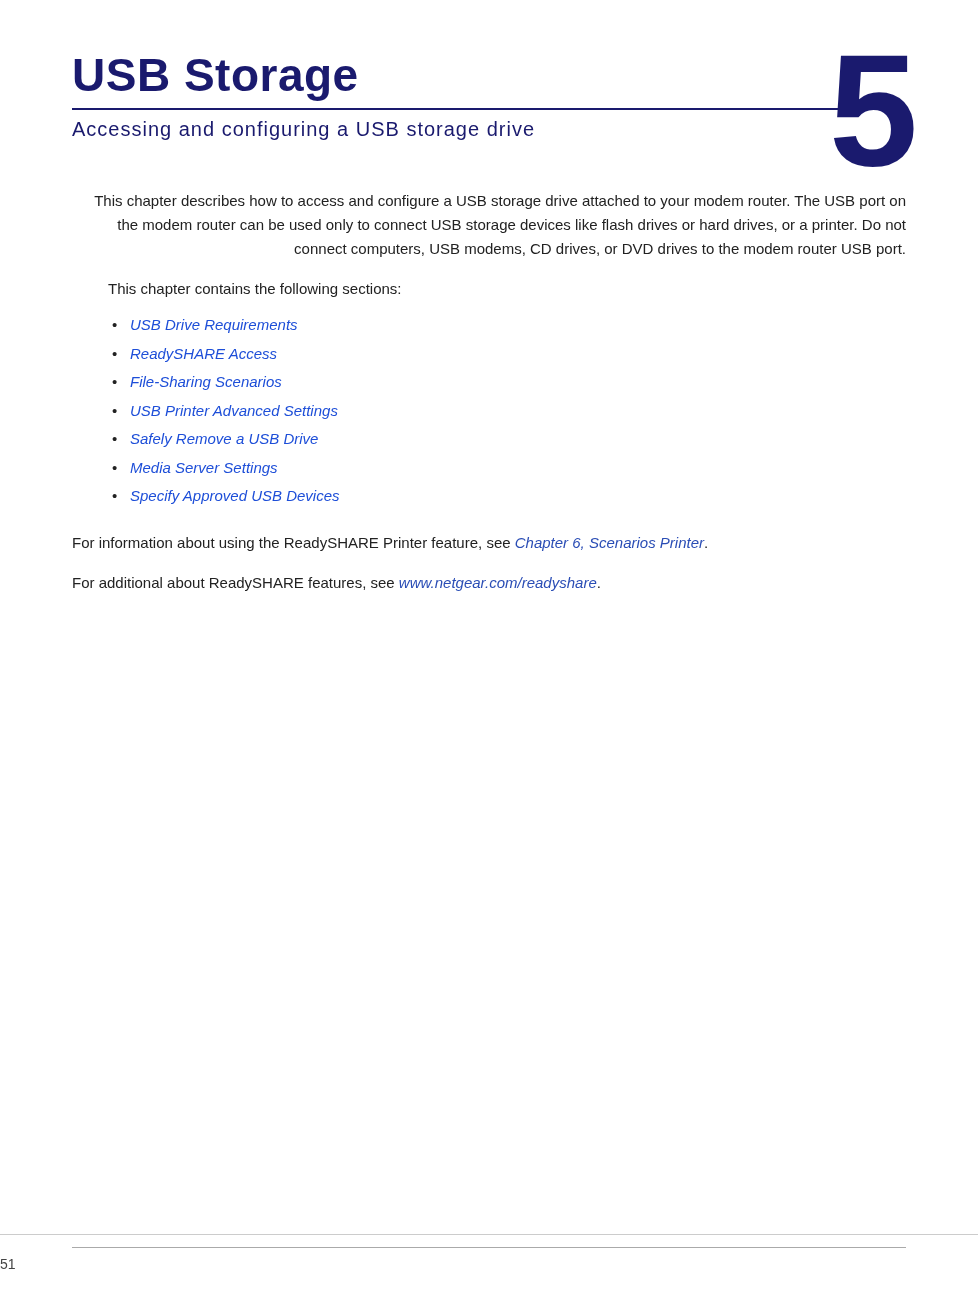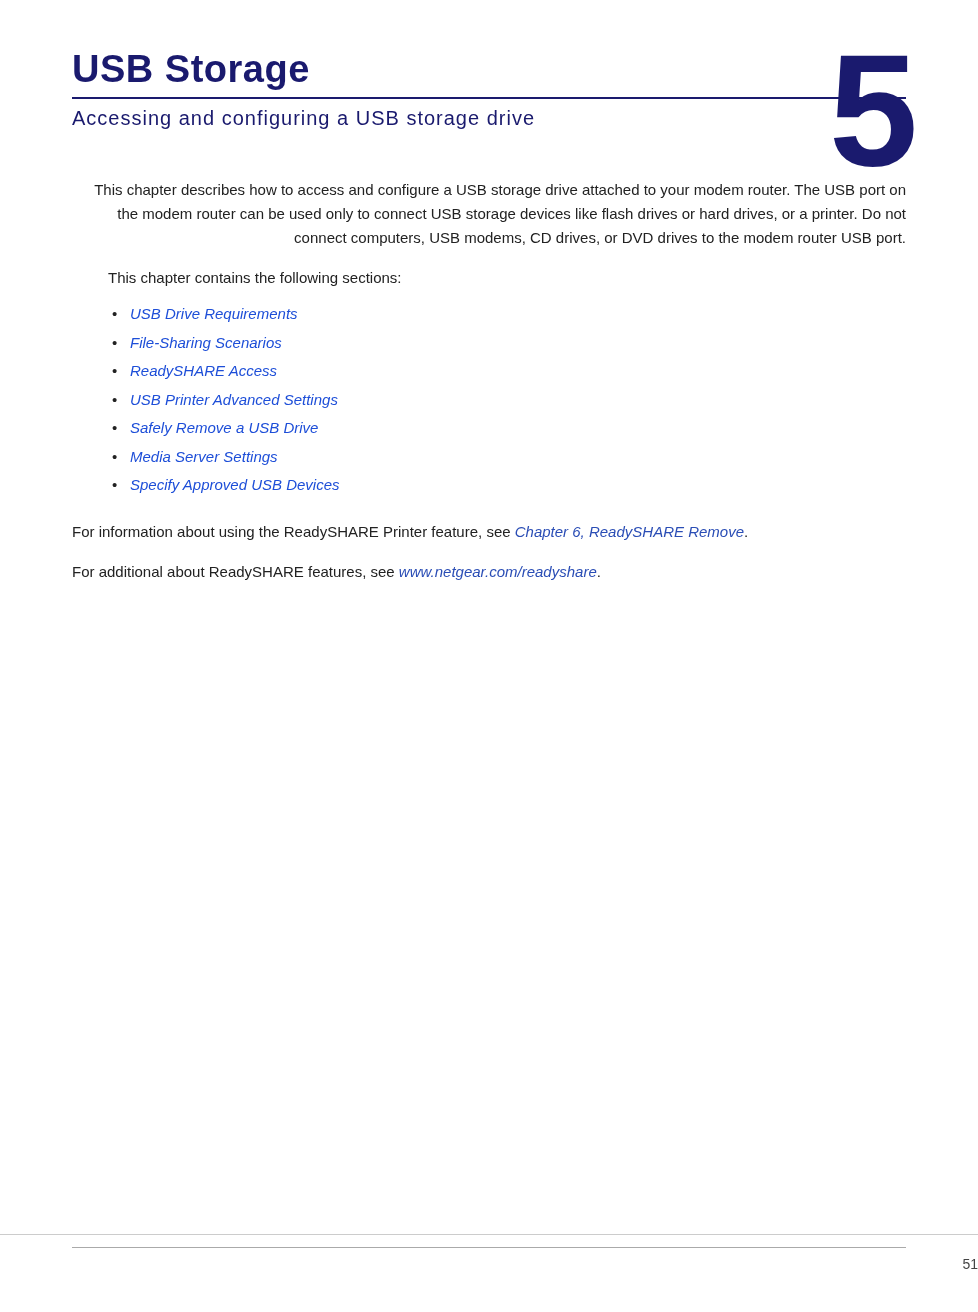--- a/index.html
+++ b/index.html
@@ -33,21 +33,21 @@
       color: #1a1a6e;
       line-height: 1;
       font-family: Arial, Helvetica, sans-serif;
     }
 
     .title-section {
       margin-bottom: 0;
     }
 
     .main-title {
-      font-size: 38px;
+      font-size: 46px;
       font-weight: bold;
       color: #1a1a6e;
       margin-bottom: 6px;
       letter-spacing: 0.5px;
     }
 
     .title-divider {
       border: none;
       border-top: 2px solid #1a1a6e;
       margin-bottom: 8px;
@@ -120,21 +120,21 @@
       color: #2a4db5;
       text-decoration: none;
       font-style: italic;
     }
 
     .page-footer {
       position: absolute;
       bottom: 40px;
       left: 0;
       right: 0;
-      text-align: right;
+      text-align: left;
       border-top: 1px solid #cccccc;
       padding-top: 12px;
       font-size: 14px;
       color: #444444;
     }
 
     .footer-line {
       width: calc(100% - 144px);
       margin: 0 auto;
       border-top: 1px solid #aaaaaa;
@@ -153,30 +153,30 @@
     <hr class="title-divider">
     <div class="subtitle">Accessing and configuring a USB storage drive</div>
   </div>
 
   <p class="intro-paragraph">This chapter describes how to access and configure a USB storage drive attached to your modem router. The USB port on the modem router can be used only to connect USB storage devices like flash drives or hard drives, or a printer. Do not connect computers, USB modems, CD drives, or DVD drives to the modem router USB port.</p>
 
   <p class="sections-intro">This chapter contains the following sections:</p>
 
   <ul class="bullet-list">
     <li><a href="#">USB Drive Requirements</a></li>
+    <li><a href="#">ReadySHARE Access</a></li>
     <li><a href="#">File-Sharing Scenarios</a></li>
-    <li><a href="#">ReadySHARE Access</a></li>
     <li><a href="#">USB Printer Advanced Settings</a></li>
     <li><a href="#">Safely Remove a USB Drive</a></li>
     <li><a href="#">Media Server Settings</a></li>
     <li><a href="#">Specify Approved USB Devices</a></li>
   </ul>
 
   <p class="info-paragraph">
-    <span>For information about using the ReadySHARE Printer feature, see </span><a href="#" class="link-text">Chapter 6, ReadySHARE Remove</a><span>.</span>
+    <span>For information about using the ReadySHARE Printer feature, see </span><a href="#" class="link-text">Chapter 6, Scenarios Printer</a><span>.</span>
   </p>
 
   <p class="info-paragraph">
     <span>For additional about ReadySHARE features, see </span><a href="#" class="link-text">www.netgear.com/readyshare</a><span>.</span>
   </p>
 
   <div class="page-footer">
     <div class="footer-line"></div>
     <span>51</span>
   </div>

